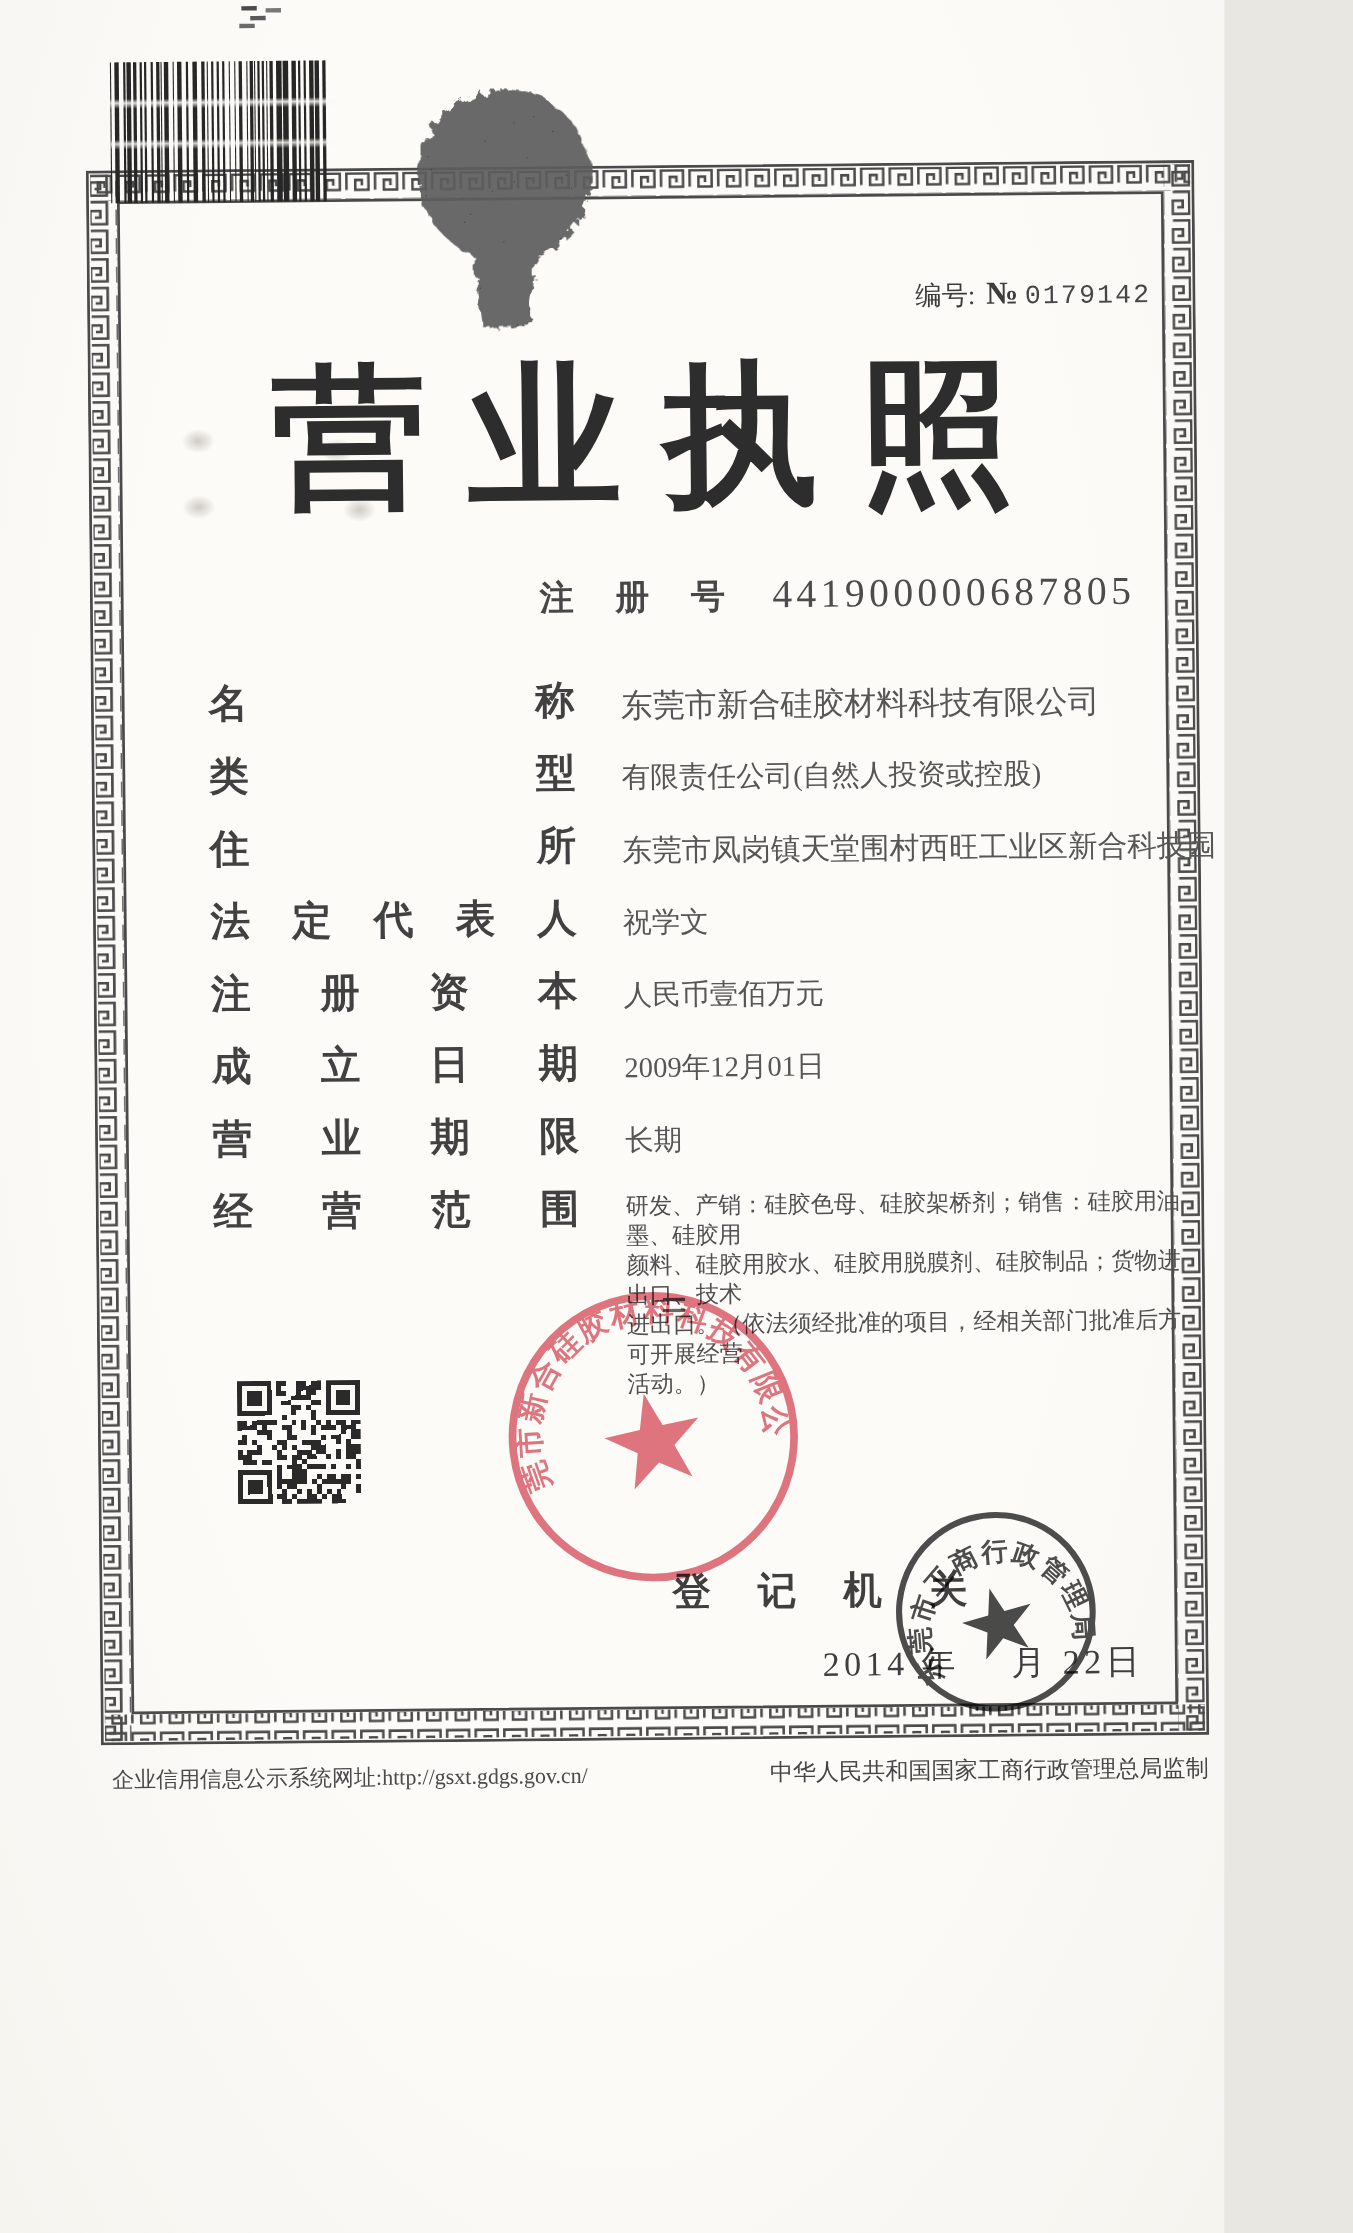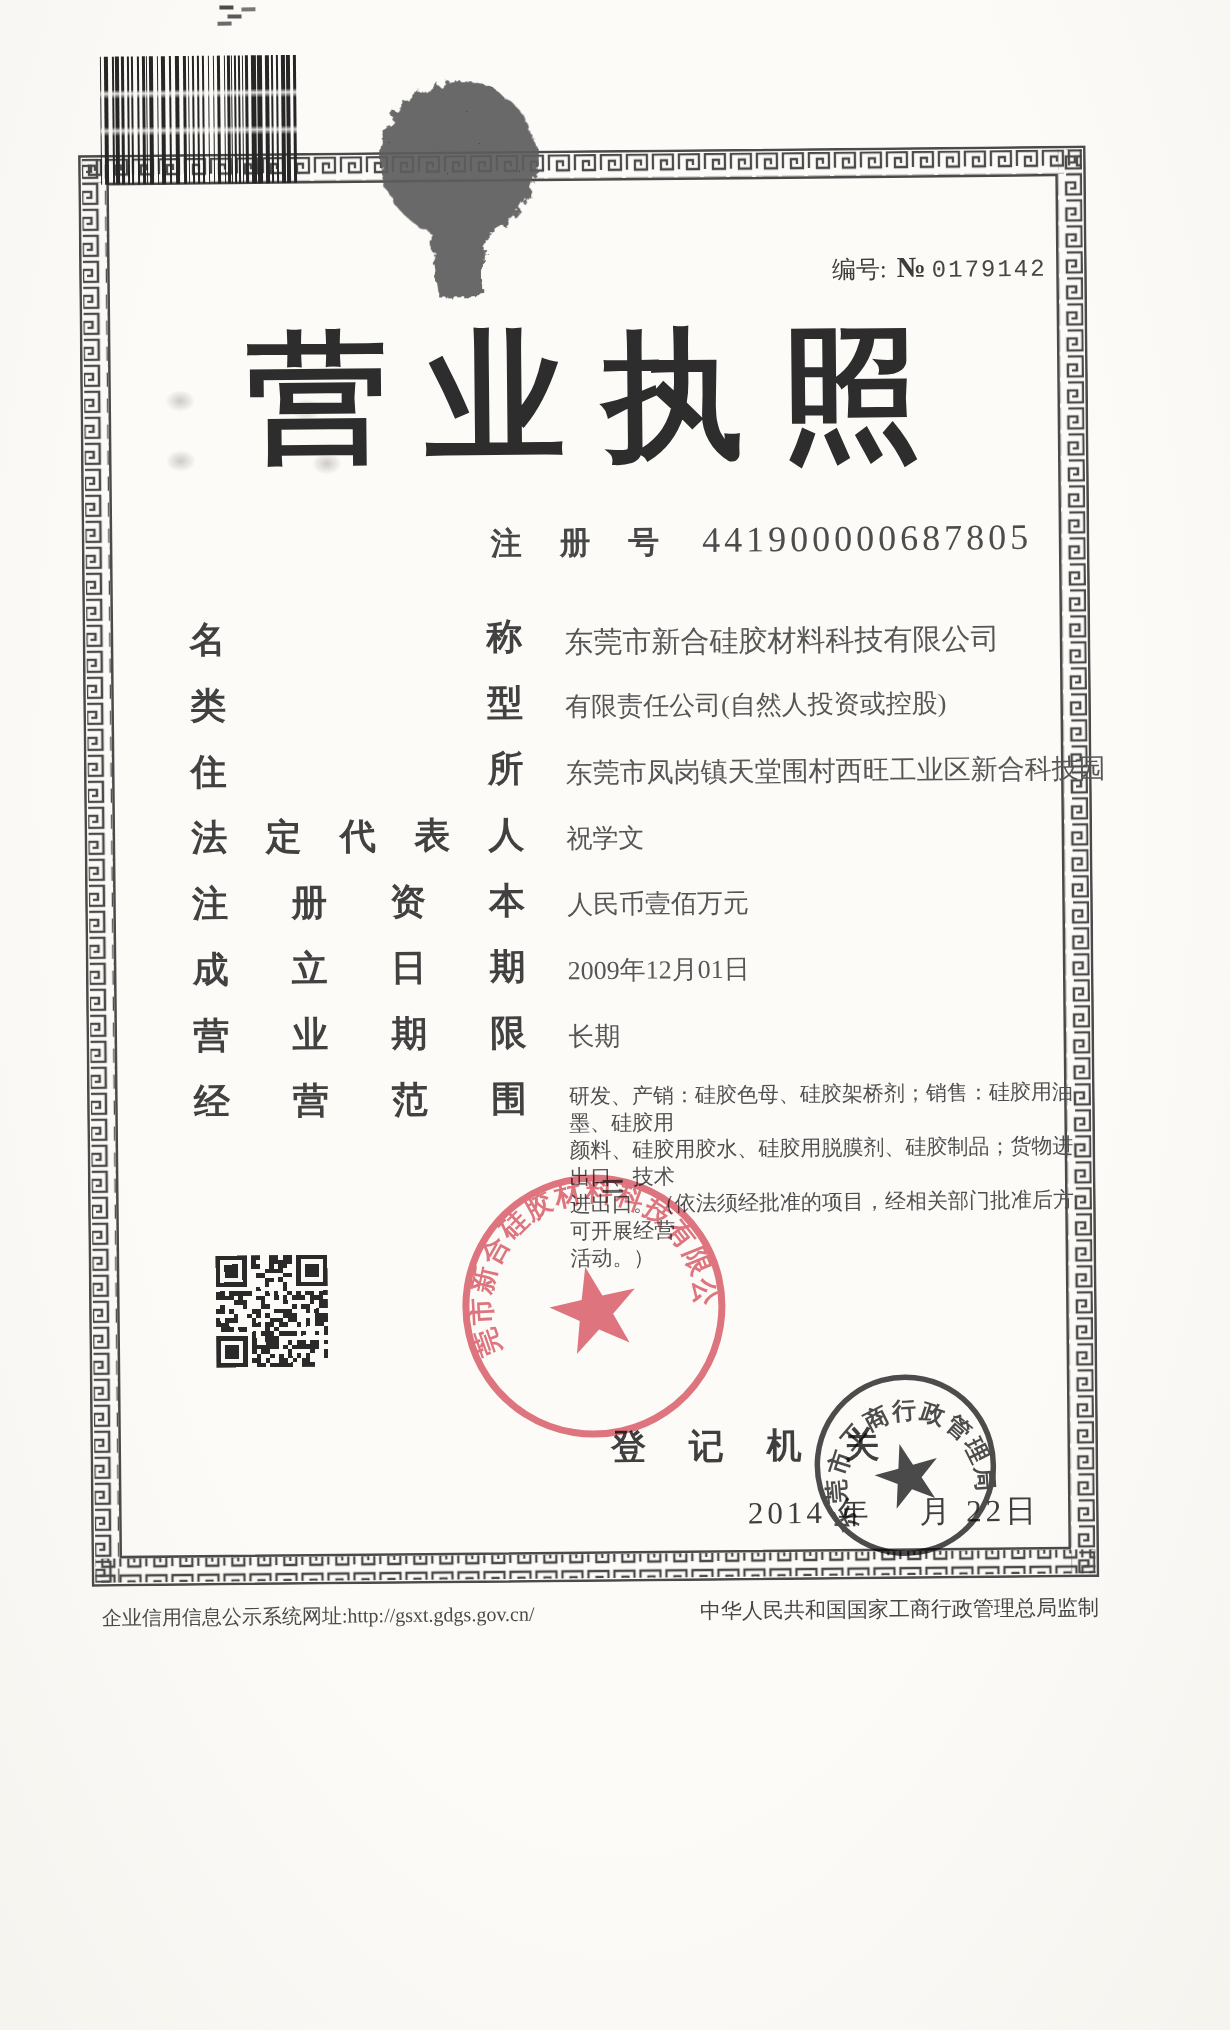--- a/index.html
+++ b/index.html
@@ -1,16 +1,16 @@
 <!DOCTYPE html>
 <html><head>
 <meta charset="utf-8">
 <style>
   html,body{margin:0;padding:0;background:#e9e7e2;}
-  .canvas{position:relative;width:1230px;height:2030px;overflow:hidden;
+  .canvas{position:relative;width:1113px;height:2030px;overflow:hidden;
     background:radial-gradient(ellipse at 50% 38%, #fcfbf8 55%, #f6f4ef 100%);
     font-family:"Liberation Serif", serif;}
   .doc-rot{position:absolute;left:0;top:0;width:1230px;height:2030px;
     transform:rotate(-0.55deg);transform-origin:600px 900px;}
 
   
   .frame{position:absolute;left:85px;top:150px;}
 
   
   .barcode{position:absolute;left:108px;top:52px;width:205px;height:128px;

